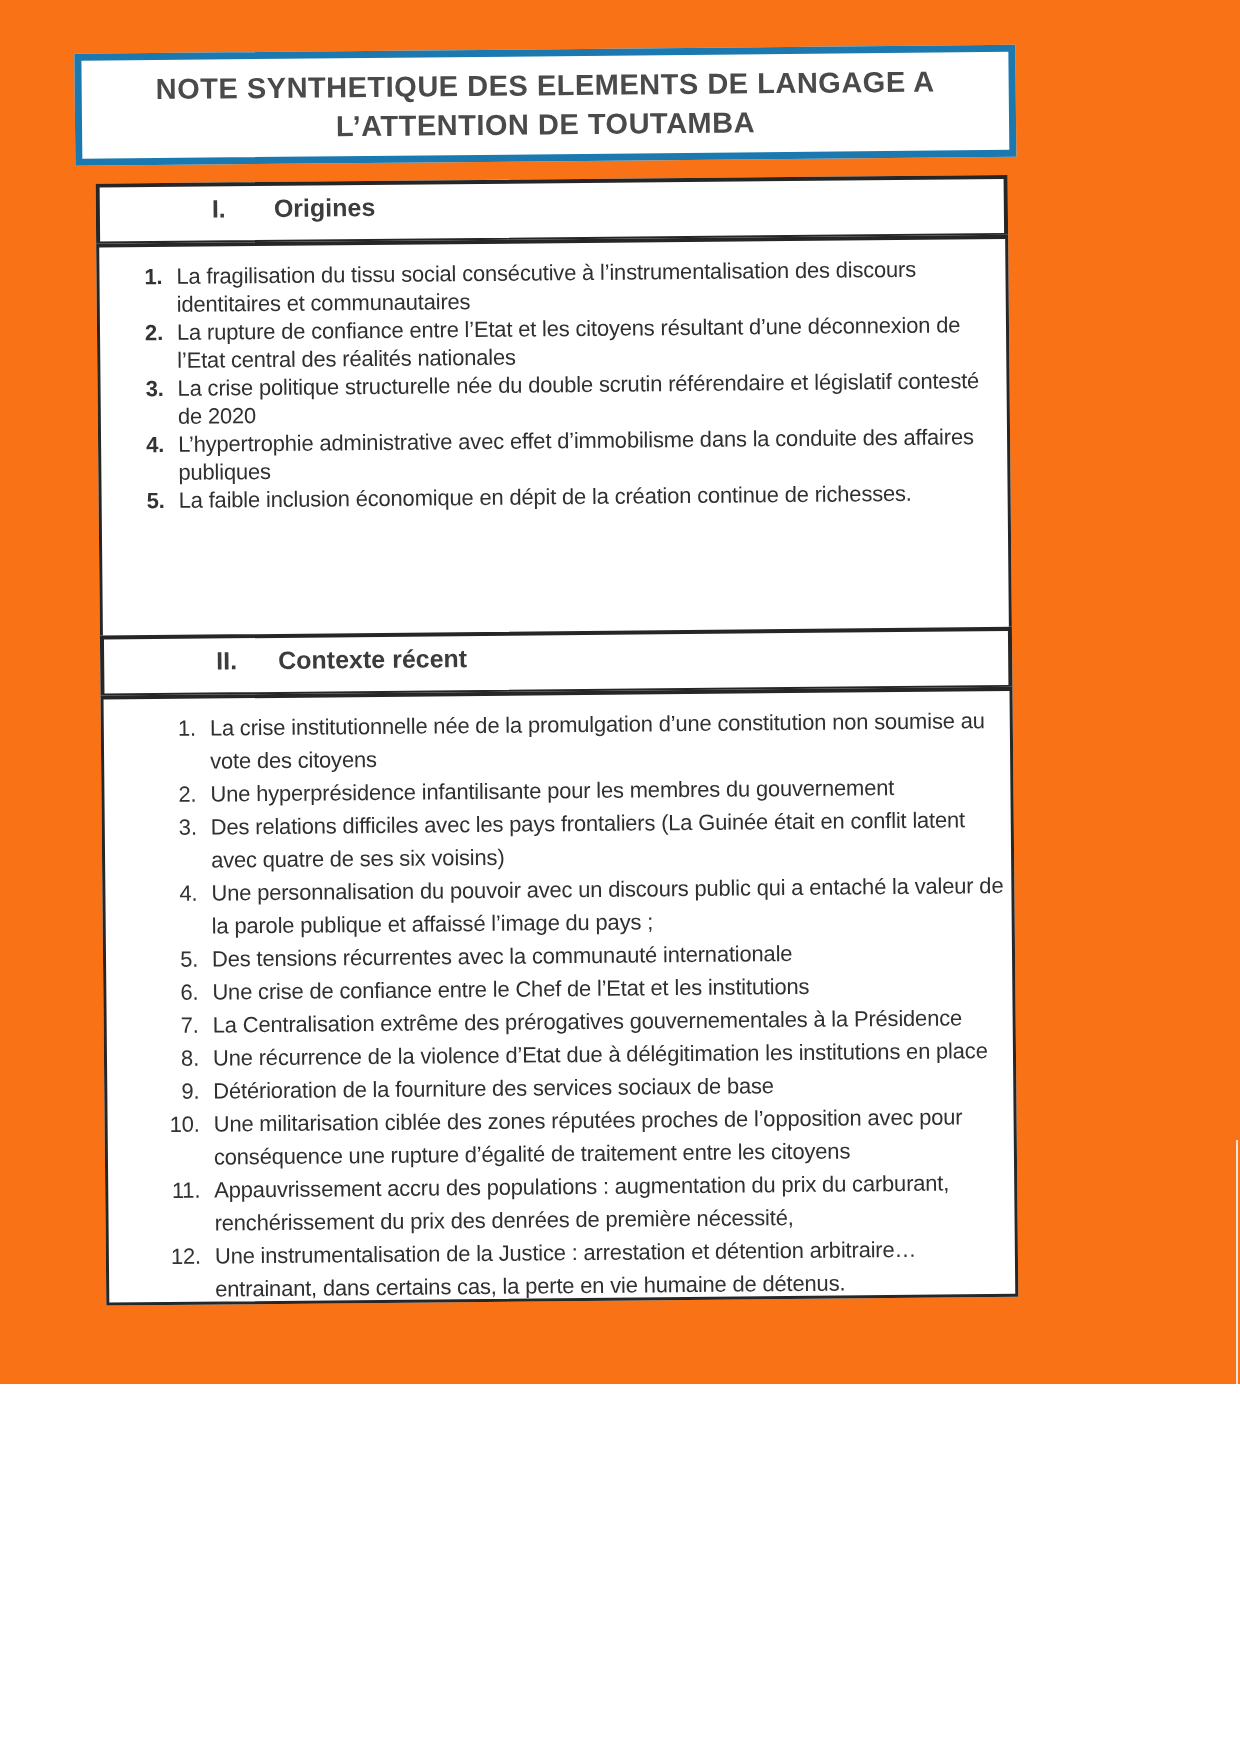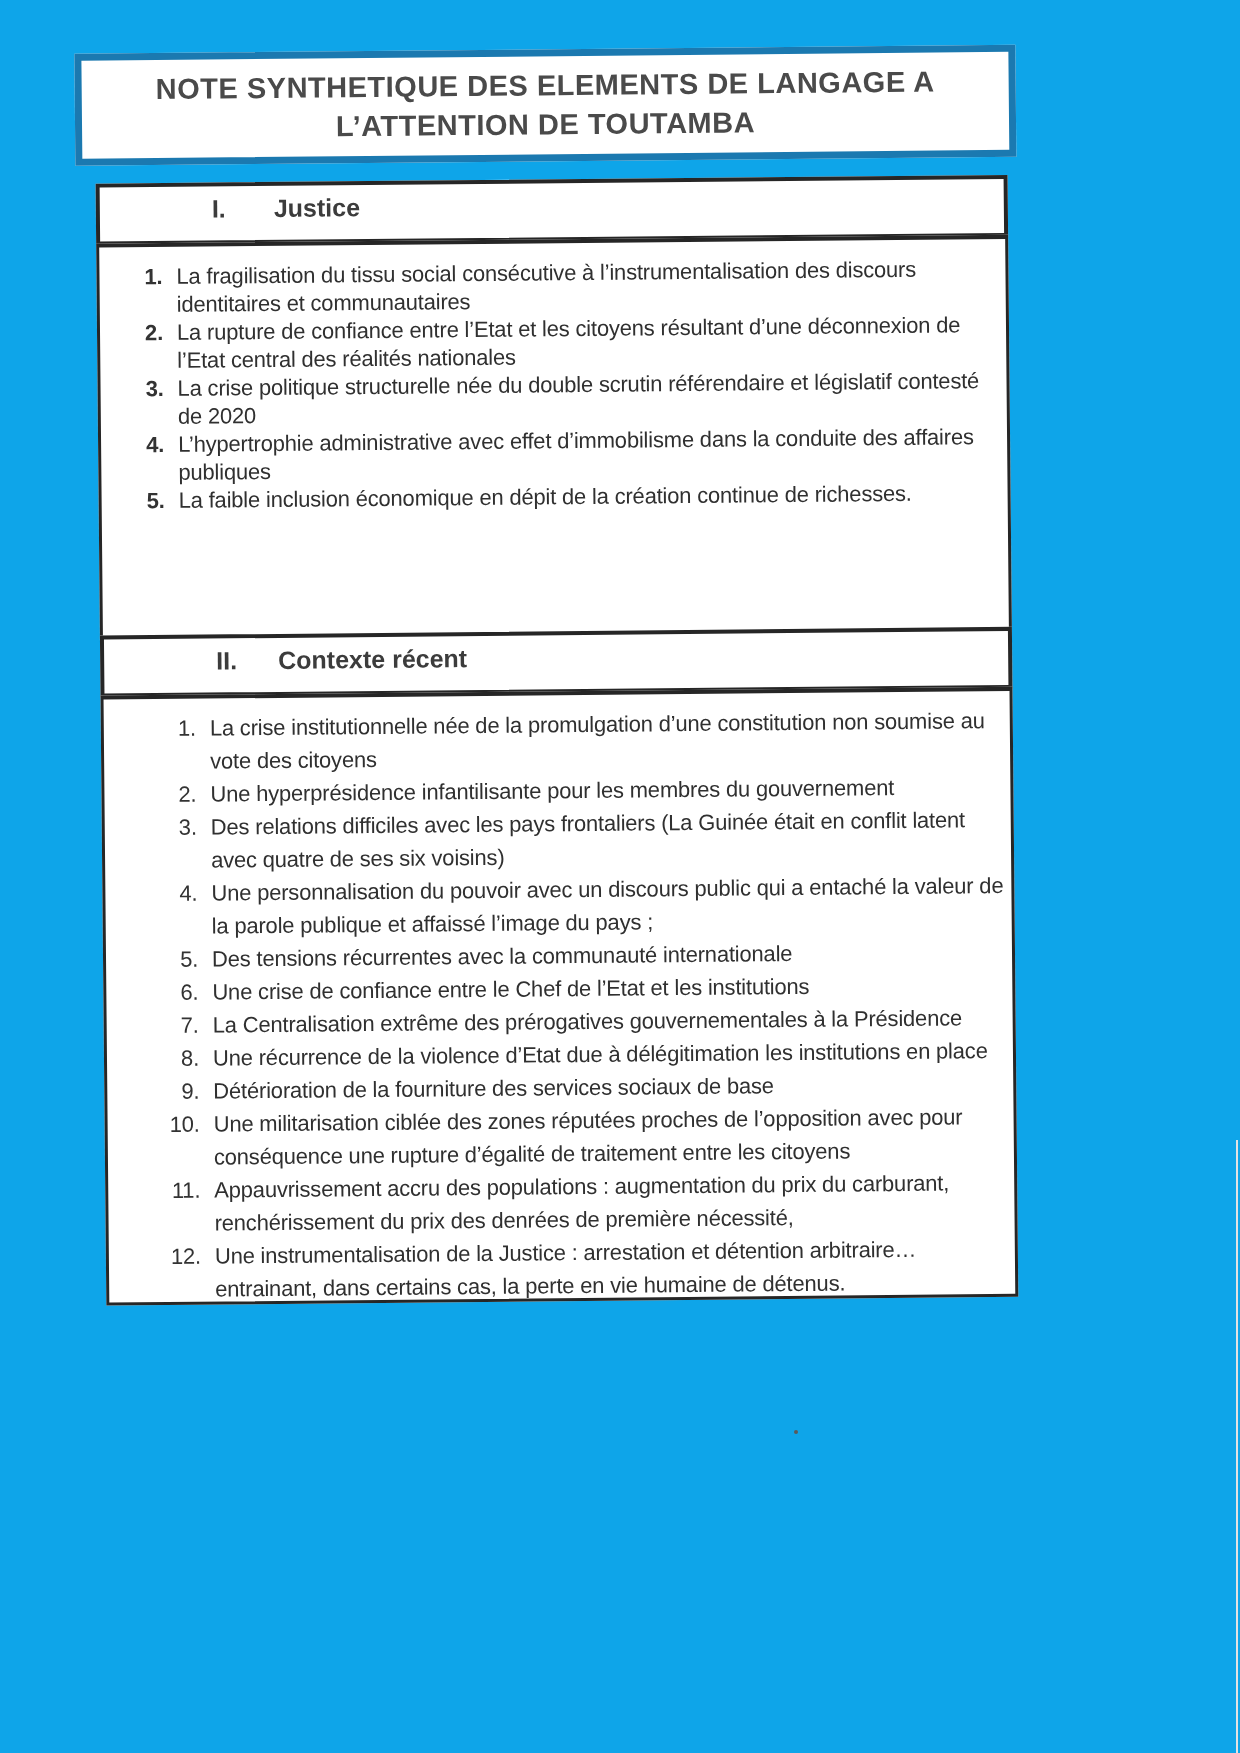--- a/index.html
+++ b/index.html
@@ -3,22 +3,22 @@
 <meta charset="utf-8">
 <style>
   html, body {
     margin: 0;
     padding: 0;
     background: #ffffff;
   }
   .page {
     position: relative;
     width: 1240px;
-    height: 1753px;
-    background: #0ea5e9;
+    height: 1384px;
+    background: #f97316;
     overflow: hidden;
     font-family: "Liberation Sans", sans-serif;
     color: #333333;
   }
   .sheet {
     position: absolute;
     left: 0; top: 0; right: 0;
     transform: rotate(-0.55deg);
     transform-origin: 55% 120px;
   }
@@ -137,21 +137,21 @@
 <div class="page">
   <div class="sheet">
 
     <div class="title-box">
       <div class="title-line">NOTE SYNTHETIQUE DES ELEMENTS DE LANGAGE A</div>
       <div class="title-line">L’ATTENTION DE TOUTAMBA</div>
     </div>
 
     <section class="sec sec1">
       <div class="sec-header">
-        <span class="numeral">I.</span><span class="sec-title">Justice</span>
+        <span class="numeral">I.</span><span class="sec-title">Origines</span>
       </div>
       <div class="sec-body">
         <ol class="list list1">
           <li>La fragilisation du tissu social consécutive à l’instrumentalisation des discours identitaires et communautaires</li>
           <li>La rupture de confiance entre l’Etat et les citoyens résultant d’une déconnexion de l’Etat central des réalités nationales</li>
           <li>La crise politique structurelle née du double scrutin référendaire et législatif contesté de 2020</li>
           <li>L’hypertrophie administrative avec effet d’immobilisme dans la conduite des affaires publiques</li>
           <li>La faible inclusion économique en dépit de la création continue de richesses.</li>
         </ol>
       </div>

